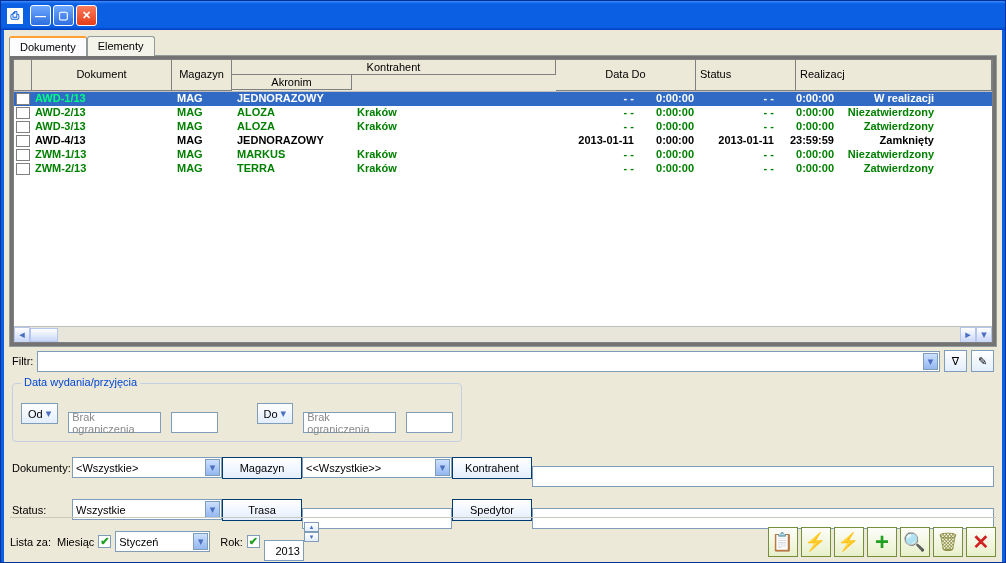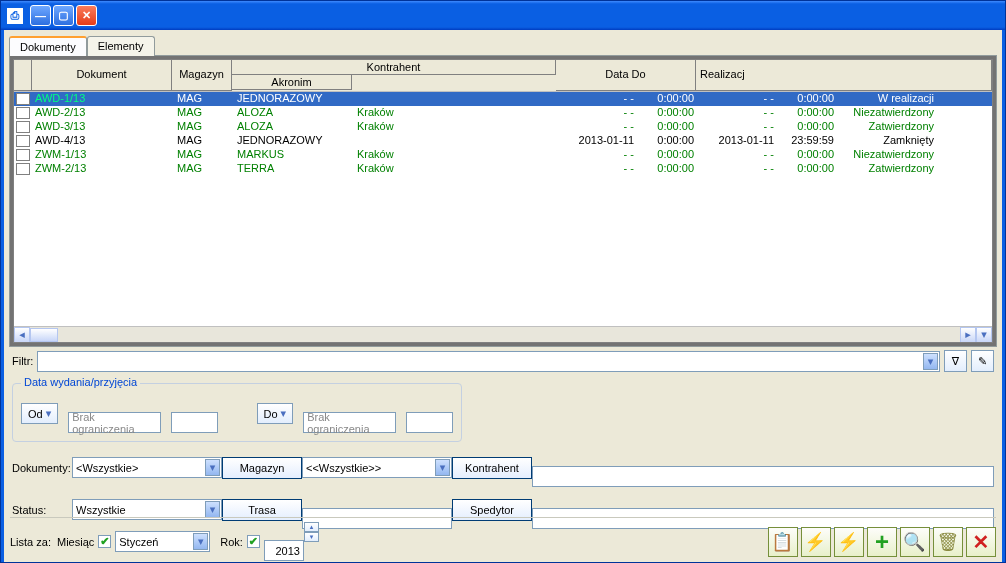--- a/index.html
+++ b/index.html
@@ -18,21 +18,21 @@
 .tabpanel { border: 1px solid #919B9C; background: #737373; height: 292px; display: flex; flex-direction: column; }
 .grid { flex: 1; margin: 3px; background: #fff; border: 1px solid #808080; display: flex; flex-direction: column; overflow: hidden; }
 .gheader { display: flex; flex-direction: column; background: #ECE9D8; border-bottom: 1px solid #C0C0C0; }
 .ghrow { display: flex; }
 .gh { border-right: 1px solid #808080; border-bottom: 1px solid #808080; text-align: center; padding: 1px 2px; height: 15px; background: #ECE9D8; }
 .gbody { flex: 1; overflow: auto; }
 .grow { display: flex; height: 14px; line-height: 13px; }
 .grow.green { color: #008000; }
 .grow.sel { background: #316AC5; color: #fff; }
 .grow.sel .cell.green { color: #00FF80; }
-.cell { border-right: 1px solid transparent; padding: 0 3px; overflow: hidden; white-space: nowrap; }
+.cell { border-right: 1px solid transparent; padding: 0 3px; overflow: hidden; white-space: nowrap; font-weight: bold; }
 .chk { width: 14px; height: 12px; border: 1px solid #808080; margin: 1px 2px; background: #fff; flex-shrink:0; }
 .hscroll { height: 16px; background: #E8E6DB; border-top: 1px solid #C0C0C0; display: flex; align-items: center; }
 .scrbtn { width: 16px; height: 16px; background: linear-gradient(#fff,#C8D6F8); border: 1px solid #B4C6F0; display:flex;align-items:center;justify-content:center;color:#4A6FC0; }
 .filterbar { display: flex; align-items: center; margin: 3px 3px; gap: 4px; }
 .filterbar label { color: #000; }
 .combo { height: 21px; border: 1px solid #7F9DB9; background: #fff; padding: 0 3px; display: flex; align-items: center; position: relative; }
 .combo .arrow { width: 15px; height: 17px; background: linear-gradient(#CDE0FE,#93B7F0); border: 1px solid #7F9DB9; position: absolute; right: 1px; top: 1px; display:flex;align-items:center;justify-content:center;color:#4A6FC0; }
 .iconbtn { width: 23px; height: 22px; border: 1px solid #7F9DB9; background: linear-gradient(#fff,#E3EEFD); display: flex; align-items: center; justify-content: center; }
 .group { border: 1px solid #C4D0E1; border-radius: 4px; margin: 8px 3px 3px 3px; padding: 10px 8px 8px 8px; position: relative; display:inline-flex; gap: 10px; align-items:center; }
 .group .legend { position: absolute; top: -8px; left: 8px; background: #ECE9D8; padding: 0 3px; color: #0046D5; }
@@ -75,20 +75,21 @@
           <div class="gh" style="width:18px;height:31px"></div>
           <div class="gh" style="width:140px;height:31px;line-height:27px">Dokument</div>
           <div class="gh" style="width:60px;height:31px;line-height:27px">Magazyn</div>
           <div style="display:flex;flex-direction:column;width:324px">
             <div class="gh" style="width:324px">Kontrahent</div>
             <div class="ghrow">
               <div class="gh" style="width:120px">Akronim</div>
             </div>
           </div>
           <div class="gh" style="width:140px;height:31px;line-height:27px">Data Do</div>
+          <div class="gh" style="width:100px;height:31px;line-height:27px;text-align:left;padding-left:4px">Status</div>
           <div class="gh" style="flex:1;height:31px;line-height:27px;text-align:left;padding-left:4px">Realizacj</div>
         </div>
       </div>
       <div class="gbody" id="gbody">
           <div class="grow sel">
             <div class="chk"></div>
             <div class="cell green" style="width:142px">AWD-1/13</div>
             <div class="cell" style="width:60px">MAG</div>
             <div class="cell" style="width:120px">JEDNORAZOWY</div>
             <div class="cell" style="width:204px"></div>

